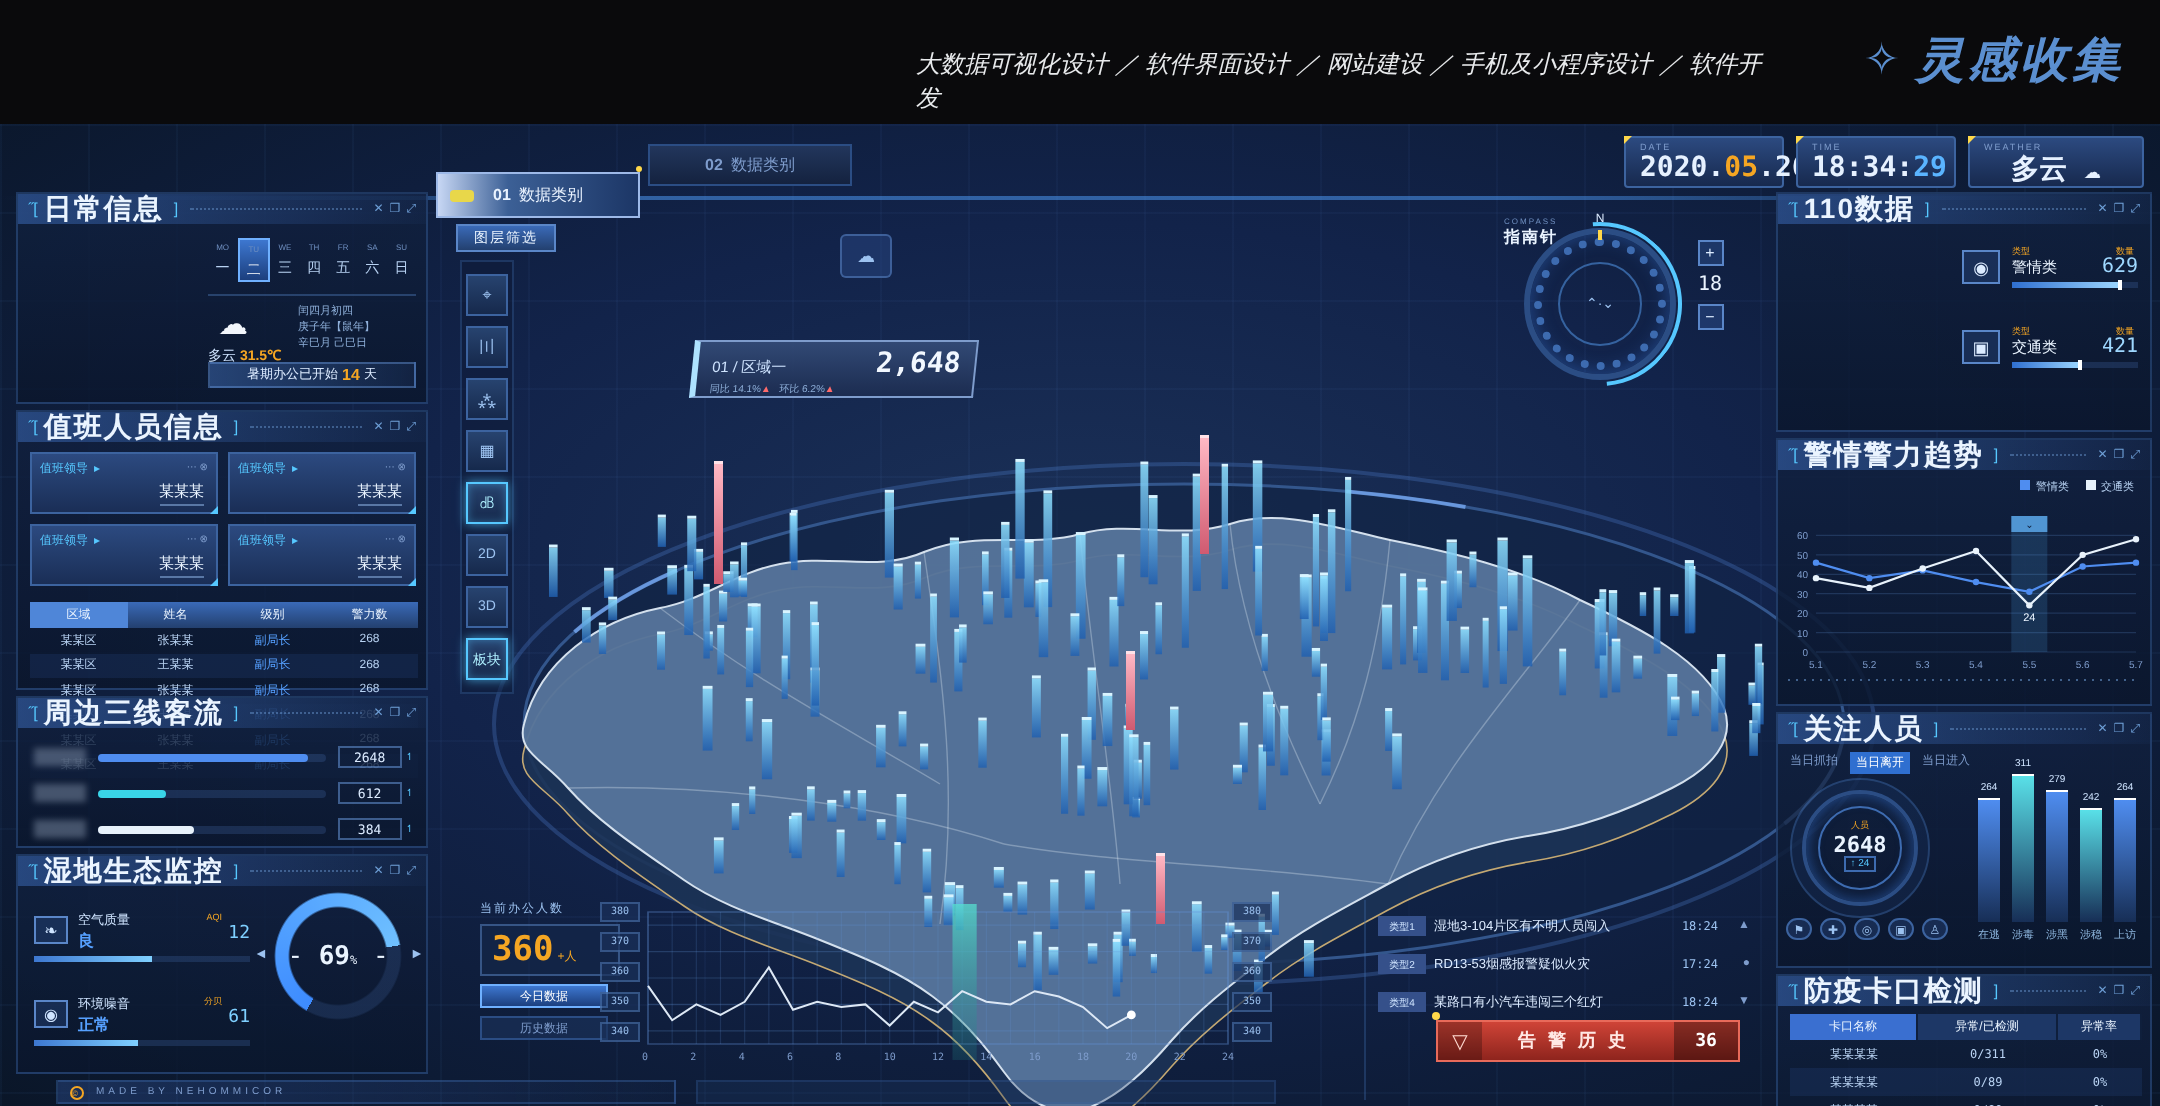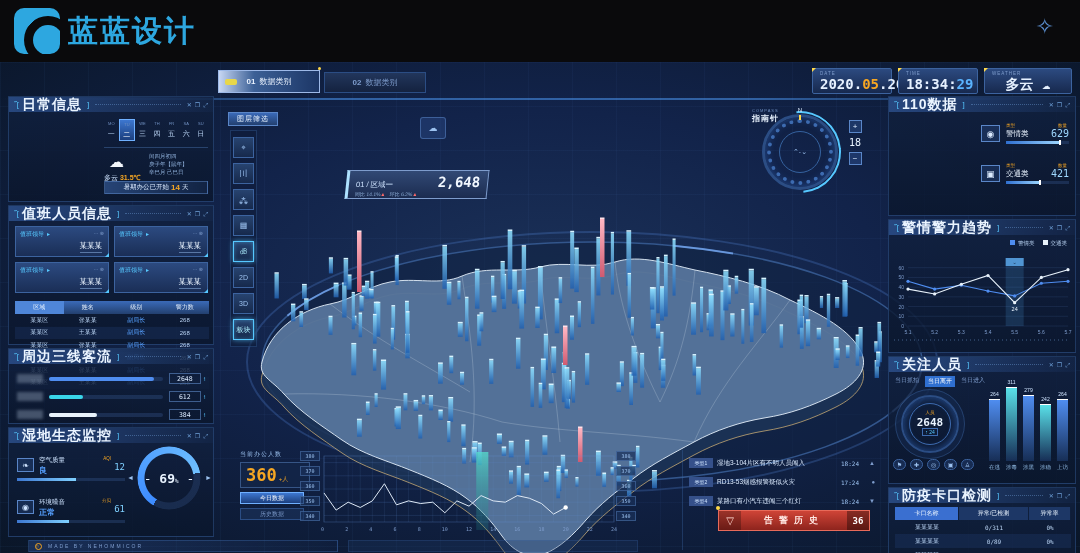--- a/index.html
+++ b/index.html
@@ -32,21 +32,21 @@
     background:linear-gradient(90deg, transparent, rgba(80,160,255,.5) 30%, rgba(80,160,255,.5) 70%, transparent); }
 
   
   .plaque { position:absolute; left:33px; top:6px; width:182px; height:27px;
     background:linear-gradient(180deg,#a7bde4,#5d7fb8 45%,#33518a); border:1px solid #8fb0e0; border-radius:2px;
     display:flex; flex-direction:column; justify-content:center; padding-left:34px; }
   .plaque .blur-chip { position:absolute; left:5px; top:7px; width:26px; height:11px; background:#cdd5e2; opacity:.55; filter:blur(2px); }
   .plaque-title { font-size:11px; font-weight:bold; color:#0d1c38; letter-spacing:1px; line-height:11px; }
   .plaque-sub { font-size:4px; color:#23406f; letter-spacing:1px; }
   .plaque-dash { position:absolute; right:6px; top:9px; width:34px; height:3px; background:rgba(20,40,80,.5); }
-  .tab { position:absolute; top:8px; height:23px; width:102px; display:flex; align-items:center; justify-content:center; font-size:8px; cursor:pointer; }
+  .tab { position:absolute; top:24px; height:23px; width:102px; display:flex; align-items:center; justify-content:center; font-size:8px; cursor:pointer; }
   .tab .tnum { font-weight:bold; margin-right:4px; }
   .tab.active { background:linear-gradient(90deg,#c7d7f4,#3c6096 35%,#1c3666); border:1px solid #9db9e8; color:#eaf3ff; }
   .tab.active:before { content:""; position:absolute; left:6px; top:8px; width:12px; height:6px; background:#e8d74a; border-radius:2px; }
   .tab.active:after { content:""; position:absolute; right:-2px; top:-4px; width:3px; height:3px; background:#ffd84a; border-radius:50%; }
   .tab.inactive { background:linear-gradient(180deg,#22365c,#14223f); border:1px solid #2b4d84; color:#7e9ccc; top:10px; height:21px; }
   .infobox { position:absolute; top:6px; height:26px; background:linear-gradient(180deg,#2c4a80,#17294e);
     border:1px solid #3c639f; border-radius:2px; padding:2px 7px; }
   .infobox:before { content:""; position:absolute; left:-1px; top:-1px; border-style:solid; border-width:4px 4px 0 0; border-color:#ffd84a transparent transparent transparent; }
   .infobox .ilabel { font-size:4.5px; color:#7e9ccc; letter-spacing:1px; }
   .infobox .ival { font-size:14px; font-weight:bold; color:#e6f1ff; text-align:center; font-family:"DejaVu Sans Mono", monospace; }
@@ -245,39 +245,37 @@
   .alert-row { position:absolute; left:6px; width:170px; height:14px; display:flex; align-items:center; }
   .alert-badge { width:24px; height:10px; background:#35508a; color:#cfe4ff; font-size:5px; display:flex; align-items:center; justify-content:center; margin-right:4px; }
   .alert-text { flex:1; font-size:6.5px; color:#dcebff; white-space:nowrap; overflow:hidden; }
   .alert-time { font-size:6px; color:#9cc2f0; font-family:"DejaVu Sans Mono", monospace; }
   .alert-scroll { position:absolute; right:-16px; font-size:6px; color:#7e9ccc; cursor:pointer; }
   .alarm-btn { position:absolute; left:718px; top:448px; width:152px; height:21px;
     background:linear-gradient(180deg,#cf4437,#8e241d); border:1px solid #e86a5a; display:flex; align-items:center; cursor:pointer; }
   .alarm-btn:before { content:""; position:absolute; left:-3px; top:-5px; width:4px; height:4px; background:#ffd84a; border-radius:50%; }
   .alarm-ico { width:22px; height:100%; background:rgba(0,0,0,.25); color:#ffd9d0; font-size:10px; display:flex; align-items:center; justify-content:center; }
   .alarm-lab { flex:1; text-align:center; font-size:9px; font-weight:bold; letter-spacing:6px; color:#ffe8e4; }
-  .alarm-cnt { width:22px; height:100%; background:rgba(0,0,0,.35); color:#fff; font-size:9px; font-weight:bold; display:flex; align-items:center; justify-content:center; font-family:"DejaVu Sans Mono", monospace; }
+  .alarm-cnt { width:32px; height:100%; background:rgba(0,0,0,.35); color:#fff; font-size:9px; font-weight:bold; display:flex; align-items:center; justify-content:center; font-family:"DejaVu Sans Mono", monospace; }
 
   .cloud-widget { position:absolute; left:420px; top:55px; width:26px; height:22px; border:1px solid rgba(110,160,230,.4);
     background:rgba(40,70,130,.5); border-radius:3px; color:#9cc2f0; font-size:9px; display:flex; align-items:center; justify-content:center; }
 
   svg text { font-family:"Liberation Sans", sans-serif; }
 </style>
 </head>
 <body>
 
 <div id="stage">
 
   <div id="site-header">
-    <div class="logo-wrap">
-      <div class="logo-mark"></div>
-      <div class="logo-text">蓝蓝设计</div>
-    </div>
+    <div class="services">大数据可视化设计 ／ 软件界面设计 ／ 网站建设 ／ 手机及小程序设计 ／ 软件开发</div>
     <div class="collect">
       <span class="collect-icon">✧</span>
+      <span class="collect-text">灵感收集</span>
     </div>
   </div>
 
   <div id="dash">
     <div class="glowline"></div>
 
     <div class="tab active" style="left:218px">
       <span class="tnum">01</span>
       <span>数据类别</span>
     </div>

